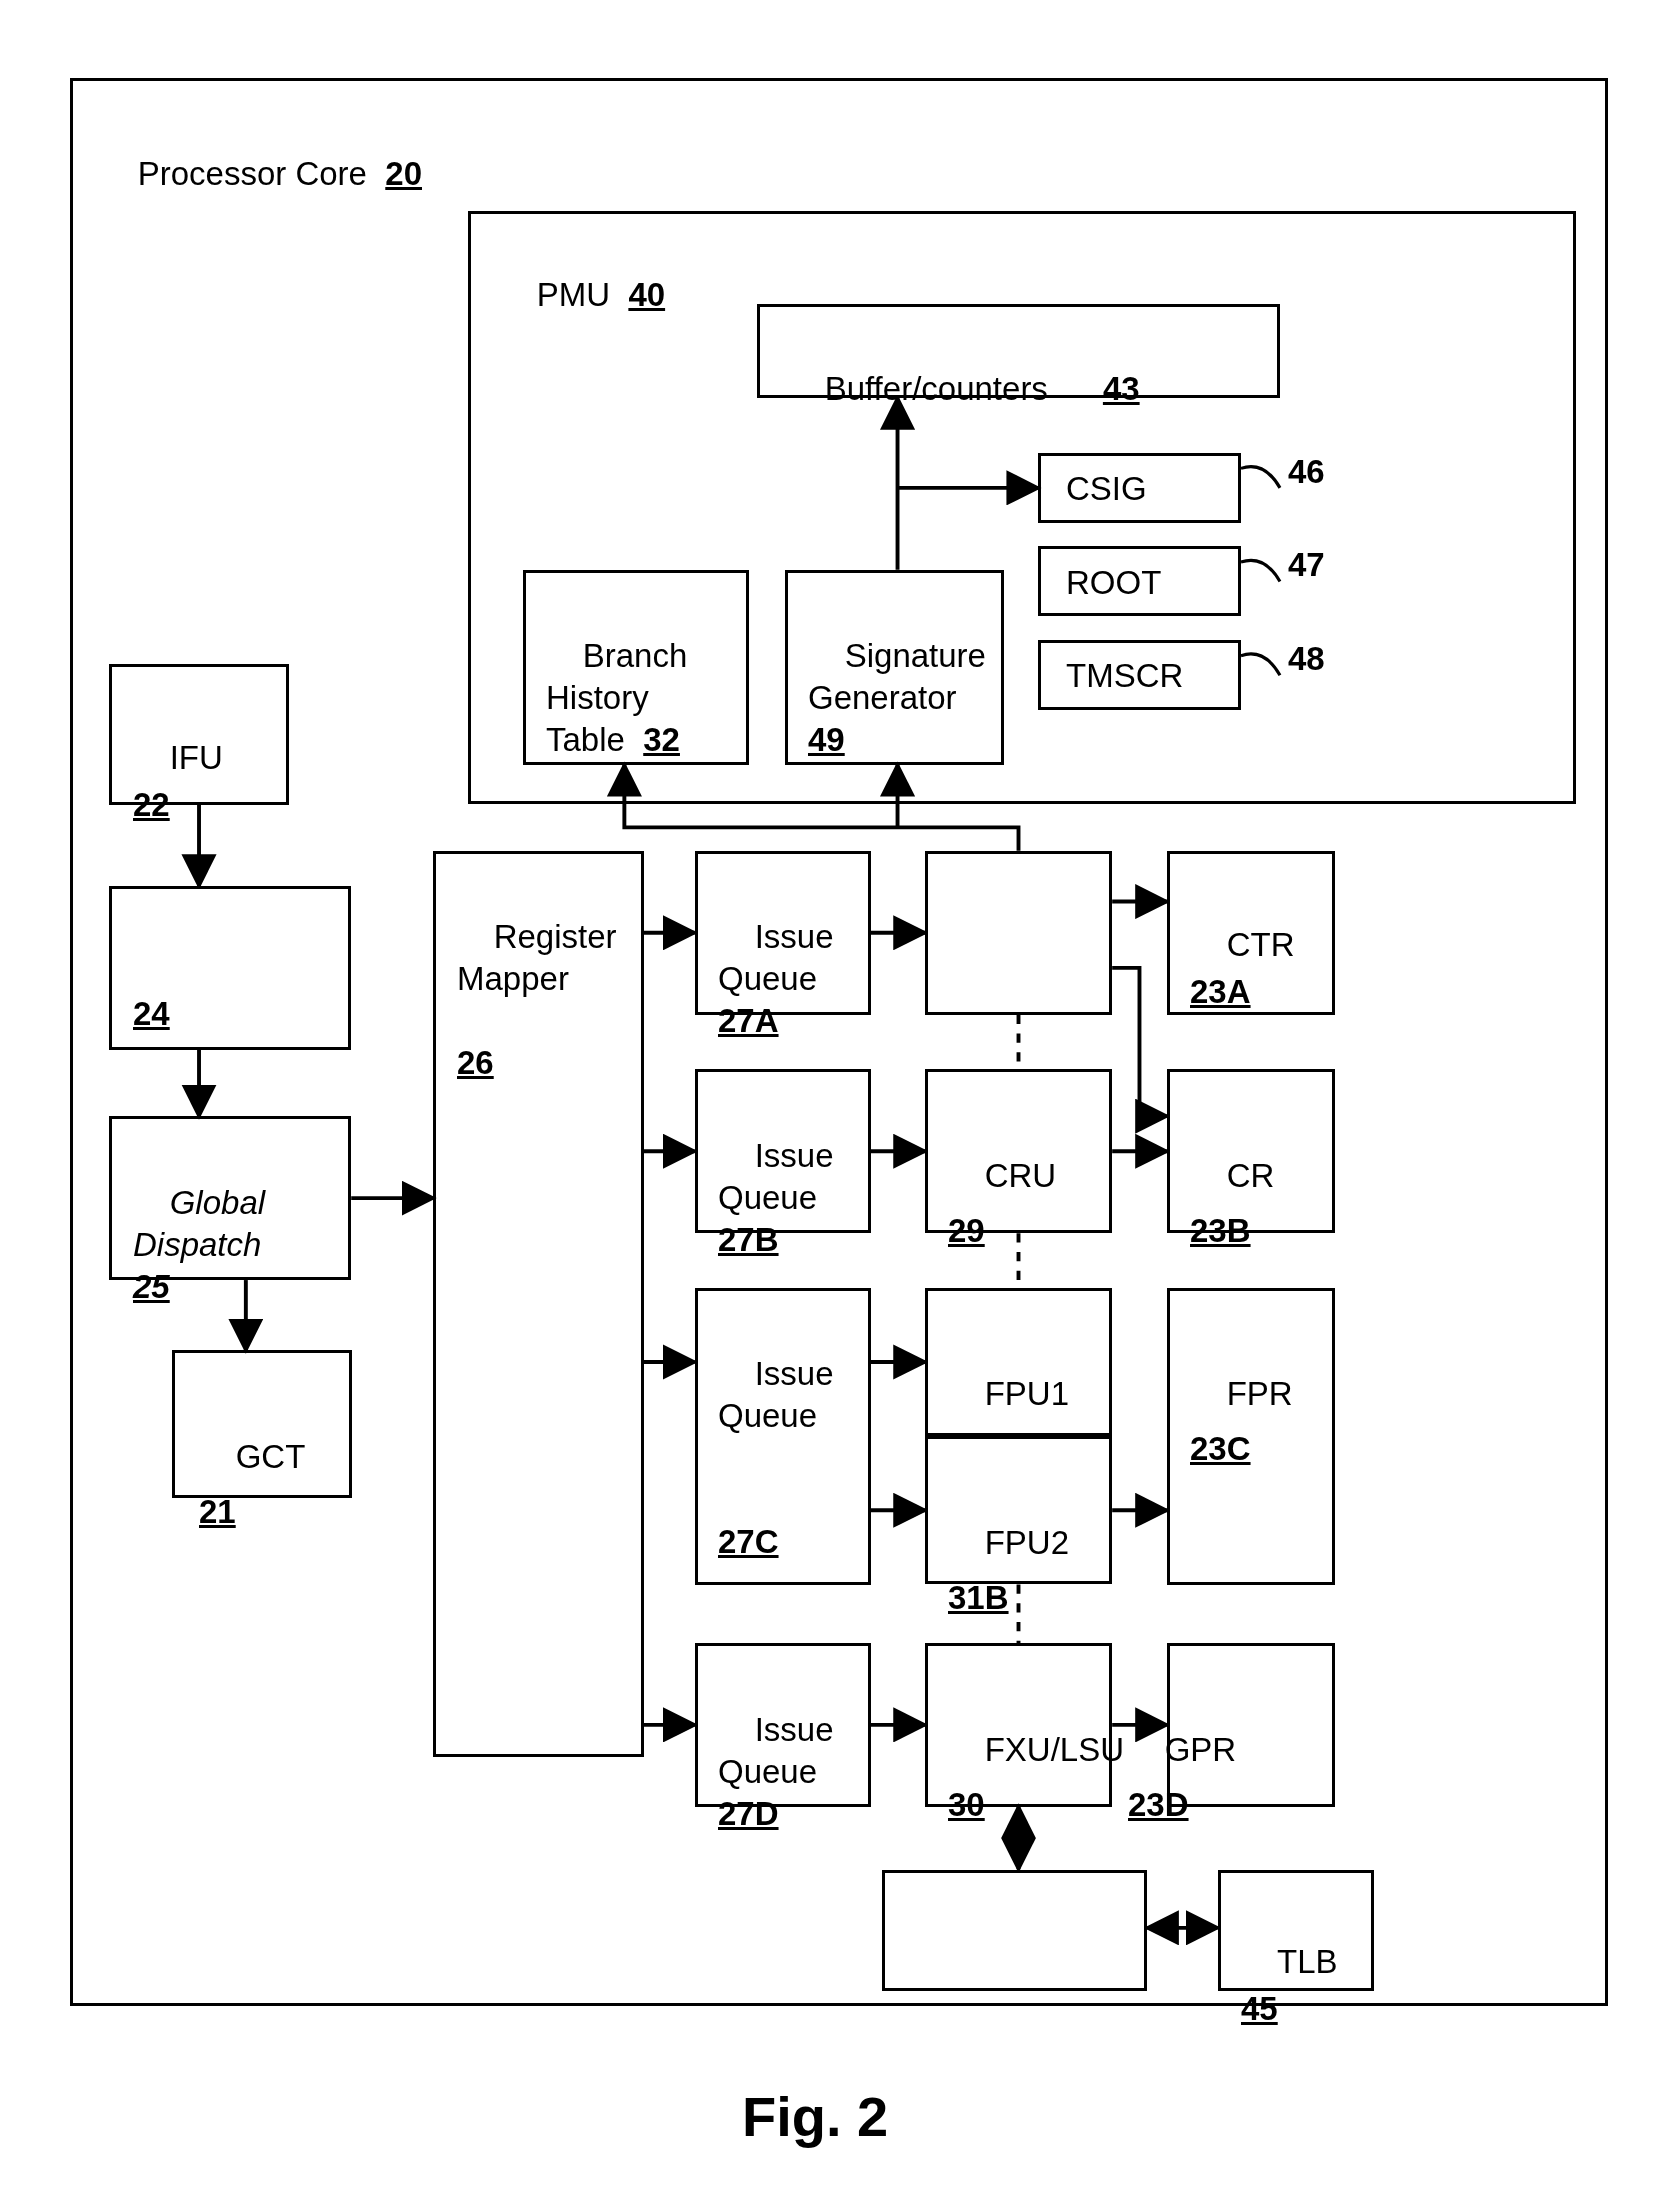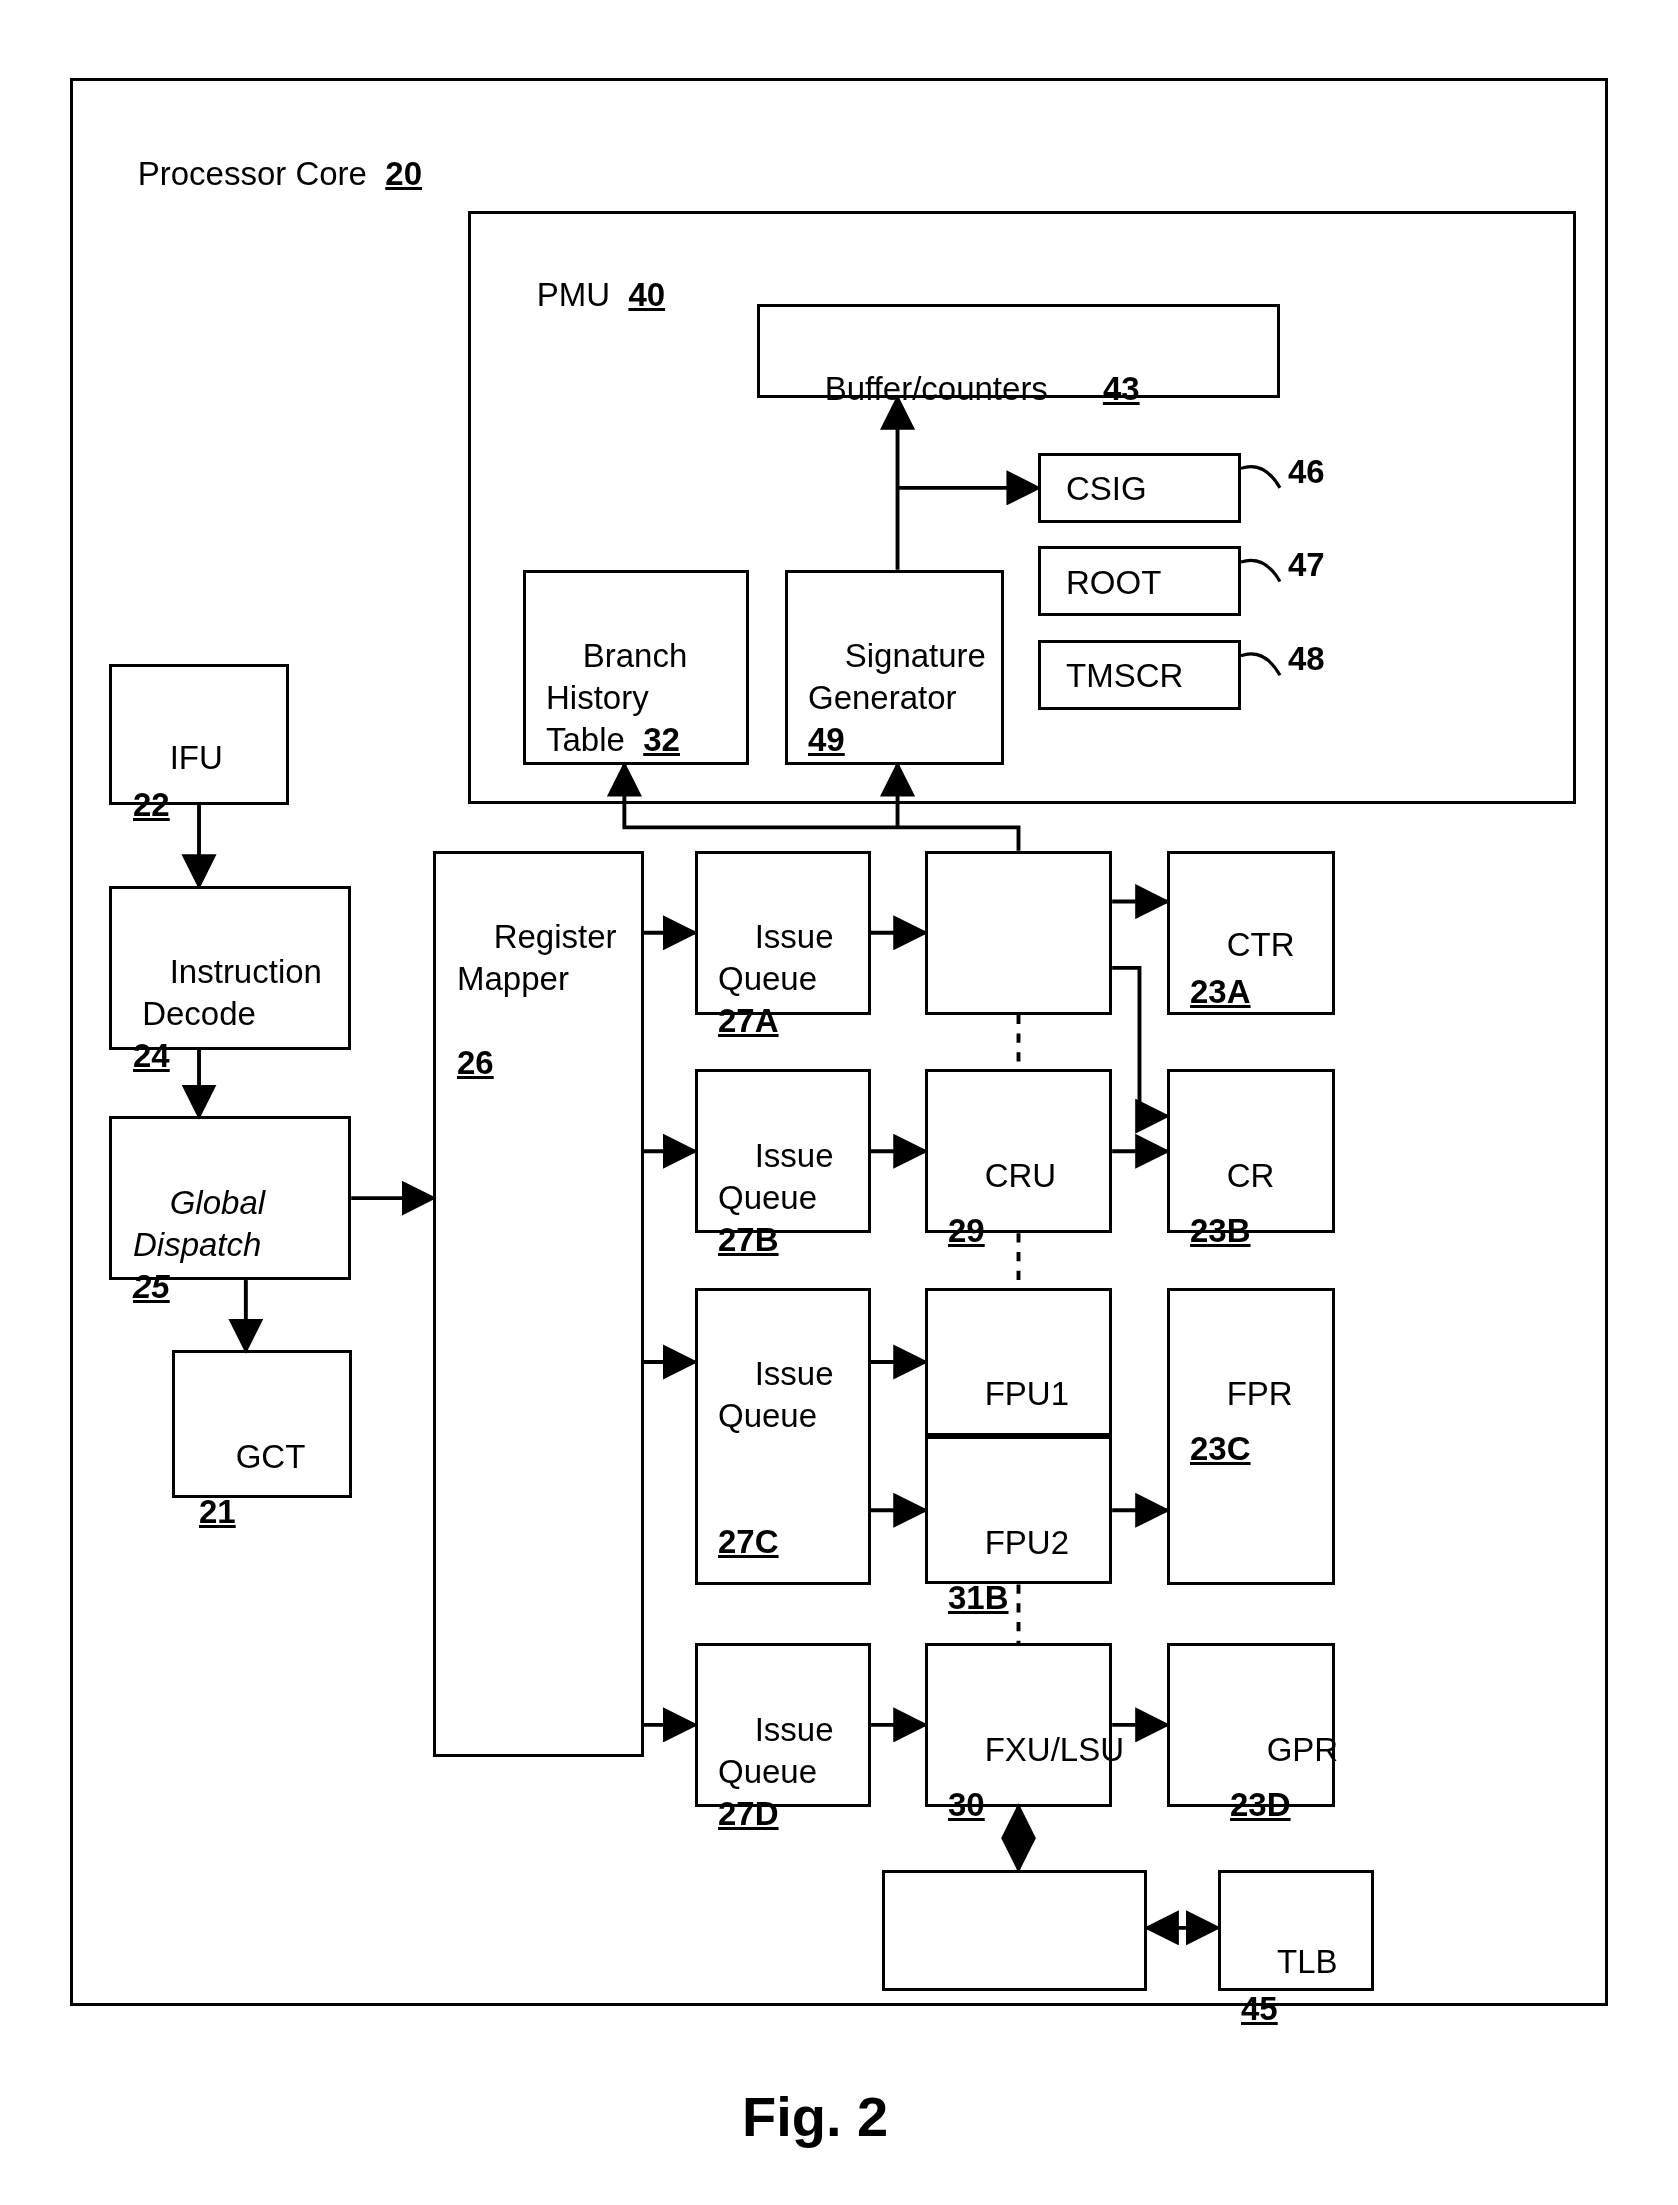--- a/index.html
+++ b/index.html
@@ -83,22 +83,21 @@
 Generator</span><br><span class="u">49</span>
   </div>
 
   <div class="box" style="left:109px; top:664px; width:180px; height:141px;"></div>
   <div class="label" style="left:133px; top:687px; line-height:47px;">
     <span>IFU</span><br><span class="u">22</span>
   </div>
 
   <div class="box" style="left:109px; top:886px; width:242px; height:164px;"></div>
   <div class="label" style="left:133px; top:909px; line-height:42px;">
-    <span>Instruction
- Decode</span><br><span class="u">24</span>
+    <br><span class="u">24</span>
   </div>
 
   <div class="box" style="left:109px; top:1116px; width:242px; height:164px;"></div>
   <div class="label" style="left:133px; top:1140px; line-height:42px;font-style:italic;">
     <span>Global
 Dispatch</span><br><span class="u">25</span>
   </div>
 
   <div class="box" style="left:172px; top:1350px; width:180px; height:148px;"></div>
   <div class="label" style="left:199px; top:1374px; line-height:55px;">
@@ -166,21 +165,21 @@
   <div class="label" style="left:1190px; top:1093px; line-height:55px;">
     <span>CR</span><br><span class="u">23B</span>
   </div>
 
   <div class="box" style="left:1167px; top:1288px; width:168px; height:297px;"></div>
   <div class="label" style="left:1190px; top:1311px; line-height:55px;">
     <span>FPR</span><br><span class="u">23C</span>
   </div>
 
   <div class="box" style="left:1167px; top:1643px; width:168px; height:164px;"></div>
-  <div class="label" style="left:1230px; top:1667px; line-height:55px;">
+  <div class="label" style="left:1128px; top:1667px; line-height:55px;">
     <span>GPR</span><br><span class="u">23D</span>
   </div>
 
   <div class="box" style="left:882px; top:1870px; width:265px; height:121px;"></div>
 
   <div class="box" style="left:1218px; top:1870px; width:156px; height:121px;"></div>
   <div class="label" style="left:1241px; top:1891px; line-height:47px;">
     <span>TLB</span><br><span class="u">45</span>
   </div>
 

